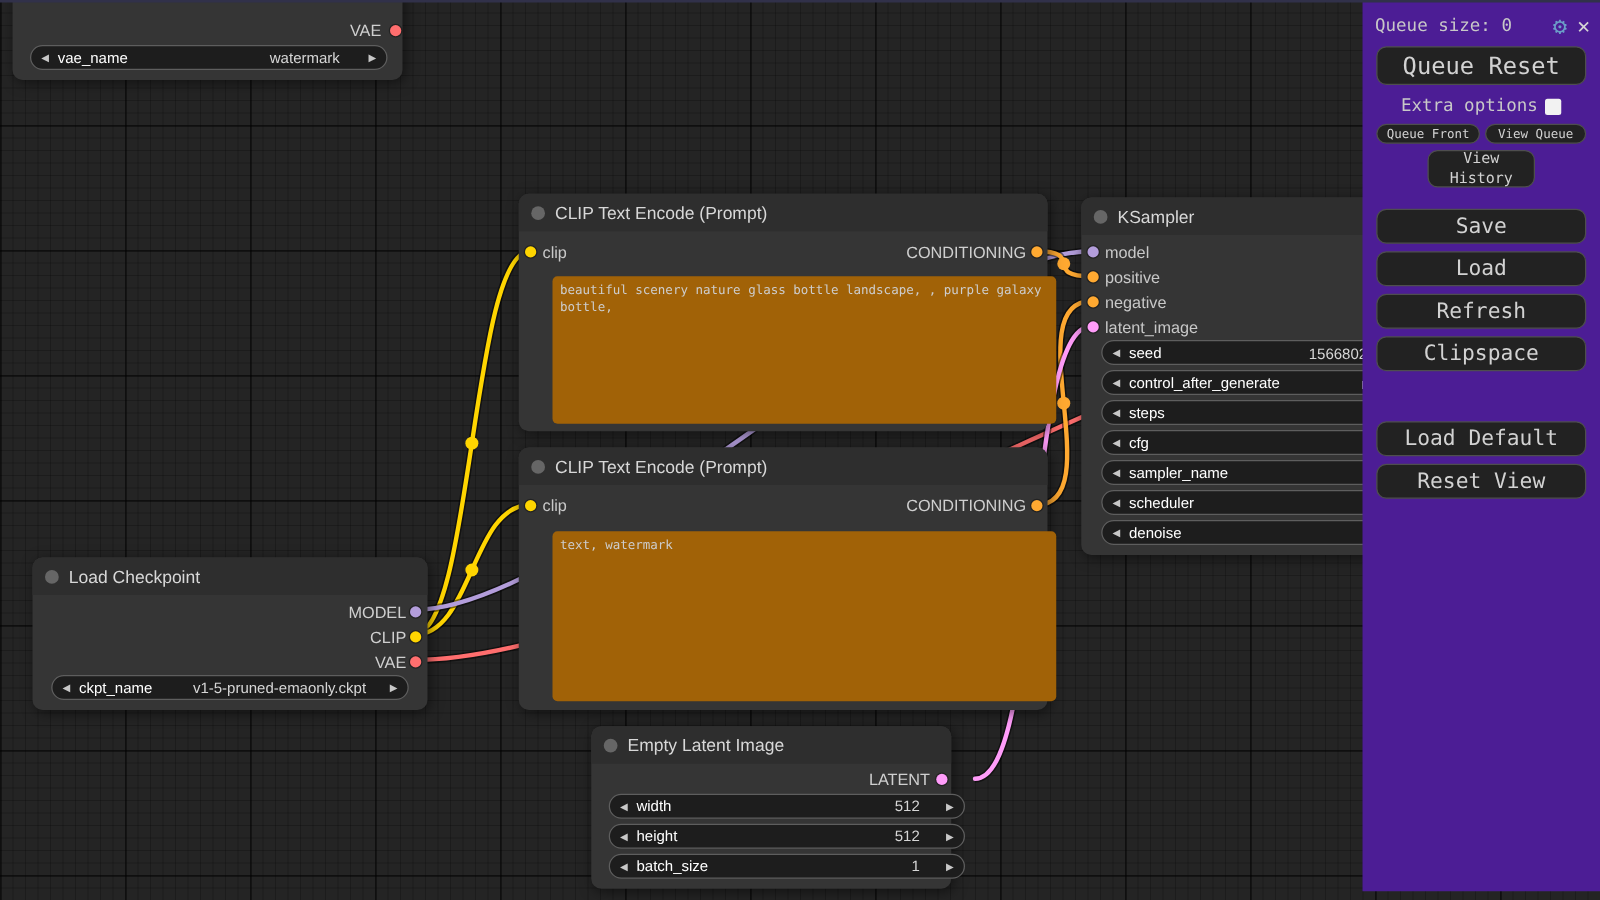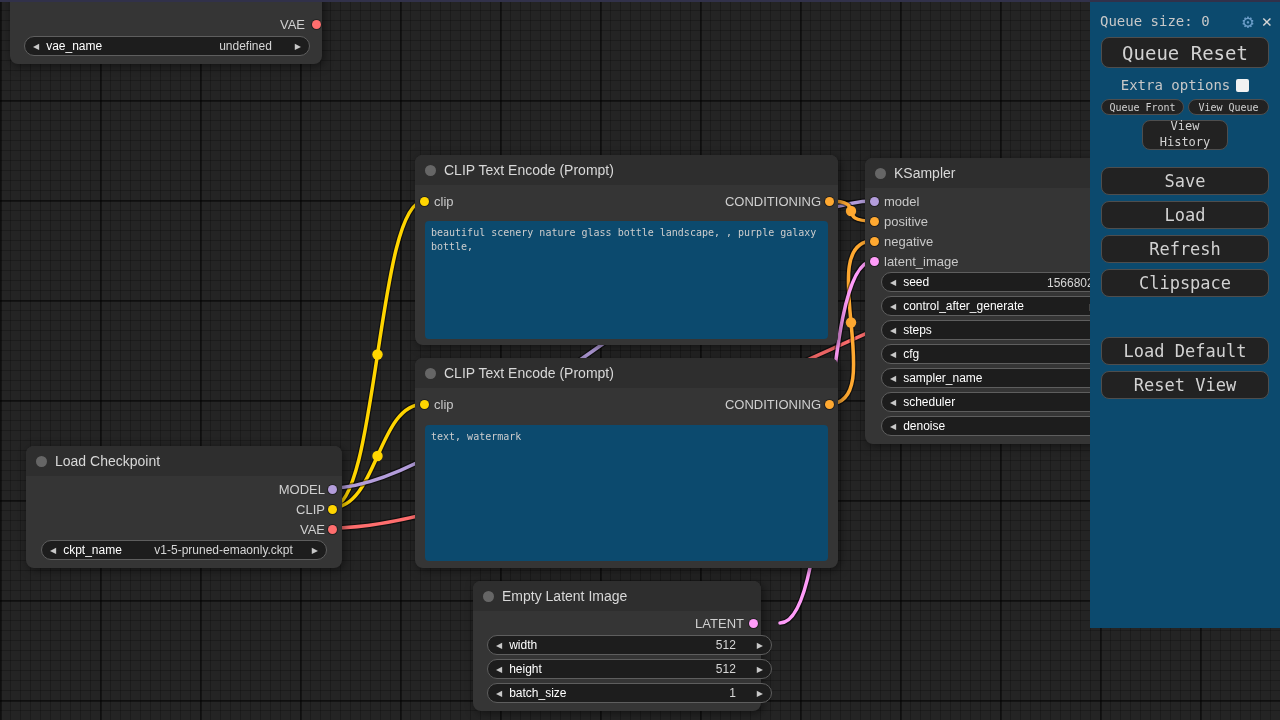--- a/index.html
+++ b/index.html
@@ -35,27 +35,27 @@
 
   .pill { position:absolute; height:20px; background:#1d1d1d; border:1px solid #5e5e5e;
           border-radius:10px; display:flex; align-items:center; padding:0 8px; gap:7px;
           color:#c5c5c5; font-size:12px; overflow:hidden; white-space:nowrap; }
   .arr { font-size:8px; color:#c8c8c8; flex:0 0 auto; }
   .wname { color:#ffffff; }
   .wspace { flex:1; }
   .wval { color:#d6d6d6; margin-right:4px; }
   .wval-abs { position:absolute; top:0; height:20px; display:flex; align-items:center; color:#d6d6d6; }
 
-  .prompt { position:absolute; background:#0c4a6e; border-radius:4px; color:#cdcdcd;
+  .prompt { position:absolute; background:#a16207; border-radius:4px; color:#cdcdcd;
             font-family:"DejaVu Sans Mono", monospace; font-size:10px; line-height:1.35;
-            padding:5px 6px; white-space:pre-wrap; word-break:break-word; }
+            padding:5px 6px; white-space:pre-wrap; word-break:break-word;margin-left:17px; }
 
   
-  #sidebar { position:absolute; top:0; left:1090px; width:190px; height:628px;
-             background:#0c4a6e; z-index:30; font-family:"DejaVu Sans Mono", monospace; color:#c8c8c8; }
+  #sidebar { position:absolute; top:0; left:1090px; width:190px; height:713px;
+             background:#4c1d95; z-index:30; font-family:"DejaVu Sans Mono", monospace; color:#c8c8c8; }
   .sb-head { position:absolute; top:10px; left:10px; right:8px; height:22px;
              display:flex; align-items:center; font-size:14px; }
   .gear { margin-left:auto; color:#6b9dc8; font-size:19px; line-height:1; cursor:pointer; }
   .xbtn { margin-left:8px; color:#d5d5d5; font-size:17px; line-height:1; cursor:pointer; }
   .sb-btn { background:#222222; border:1px solid #4e4e4e; border-radius:8px; color:#d2d2d2;
             font-family:"DejaVu Sans Mono", monospace; display:flex; align-items:center; justify-content:center;
             cursor:pointer; position:absolute; }
   #btn-queue-prompt { top:37px; left:11px; width:168px; height:31px; font-size:19px; }
   .sb-extra { position:absolute; top:77px; left:0; width:190px; height:16px;
               display:flex; align-items:center; justify-content:center; gap:6px; font-size:14px; }
@@ -107,21 +107,21 @@
   </g>
 </svg>
 
 <div class="node" style="left:10px; top:-32px; width:312px; height:96px;">
   <span class="sdot" style="right: 1px; top: 51.5px; background: rgb(255, 110, 110);"></span>
   <span class="out-label" style="top:47px;">VAE</span>
   <div class="pill" style="left:14px; top:68px; width:286px;">
     <span class="arr">◀</span>
     <span class="wname">vae_name</span>
     <span class="wspace"></span>
-    <span class="wval" style="margin-right:16px;">undefined</span>
+    <span class="wval" style="margin-right:16px;">watermark</span>
     <span class="arr">▶</span>
   </div>
 </div>
 
 <div class="node" style="left:415px; top:155px; width:423px; height:190px;">
   <div class="ntitle">
     <span class="tdot"></span>
     <span>CLIP Text Encode (Prompt)</span>
   </div>
   <span class="sdot" style="left: 4.5px; top: 41.5px; background: rgb(255, 213, 0);"></span>

